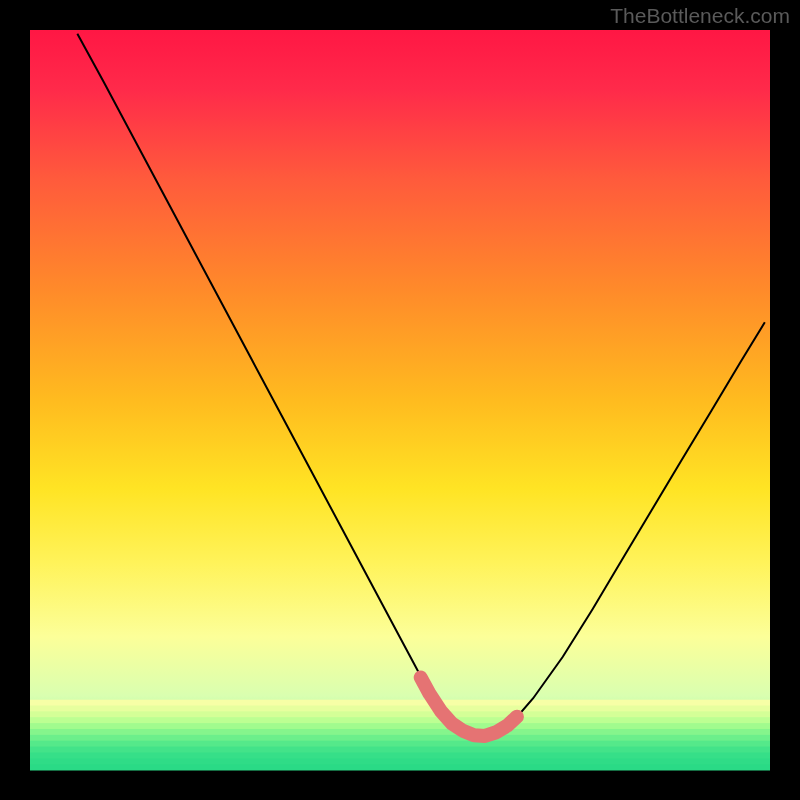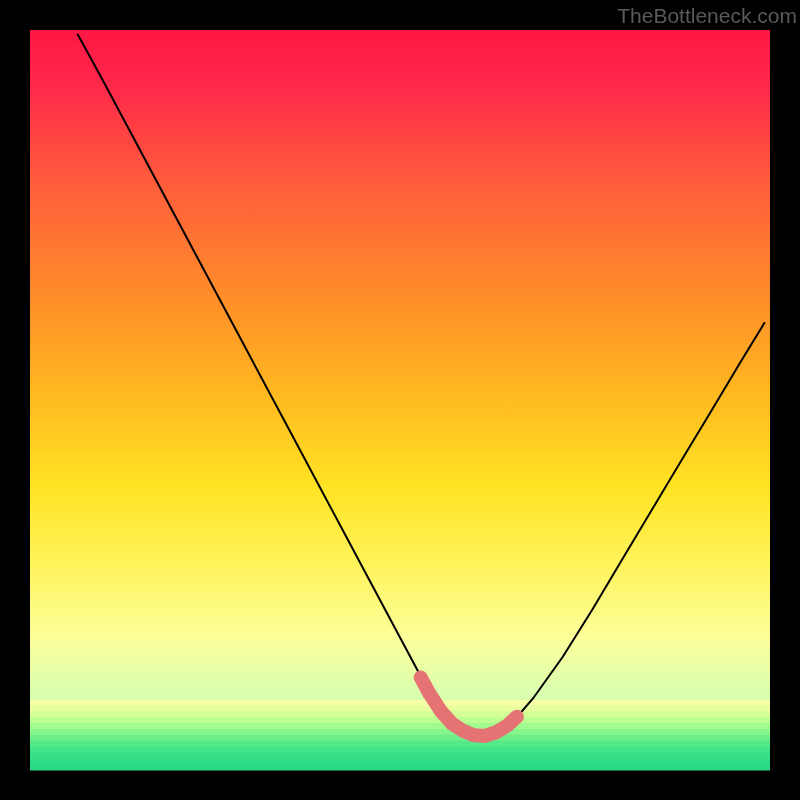--- a/index.html
+++ b/index.html
@@ -16,21 +16,21 @@
     height: 800px;
   }
   svg {
     display: block;
     width: 800px;
     height: 800px;
   }
   .watermark {
     position: absolute;
     top: 4px;
-    right: 3px;
+    right: 10px;
     color: #5a5a5a;
     font-size: 21px;
     font-family: Arial, Helvetica, sans-serif;
     z-index: 10;
     user-select: none;
   }
 </style>
 </head>
 <body>
 

